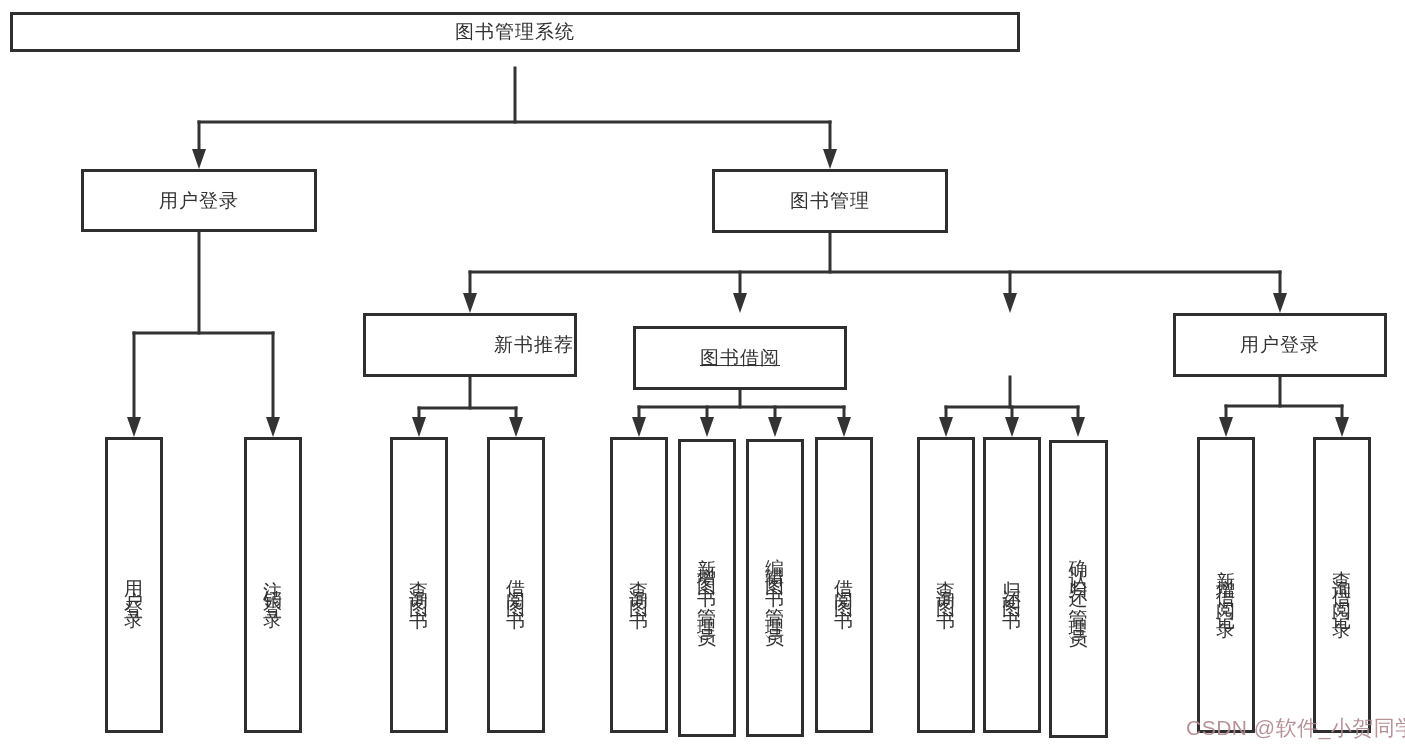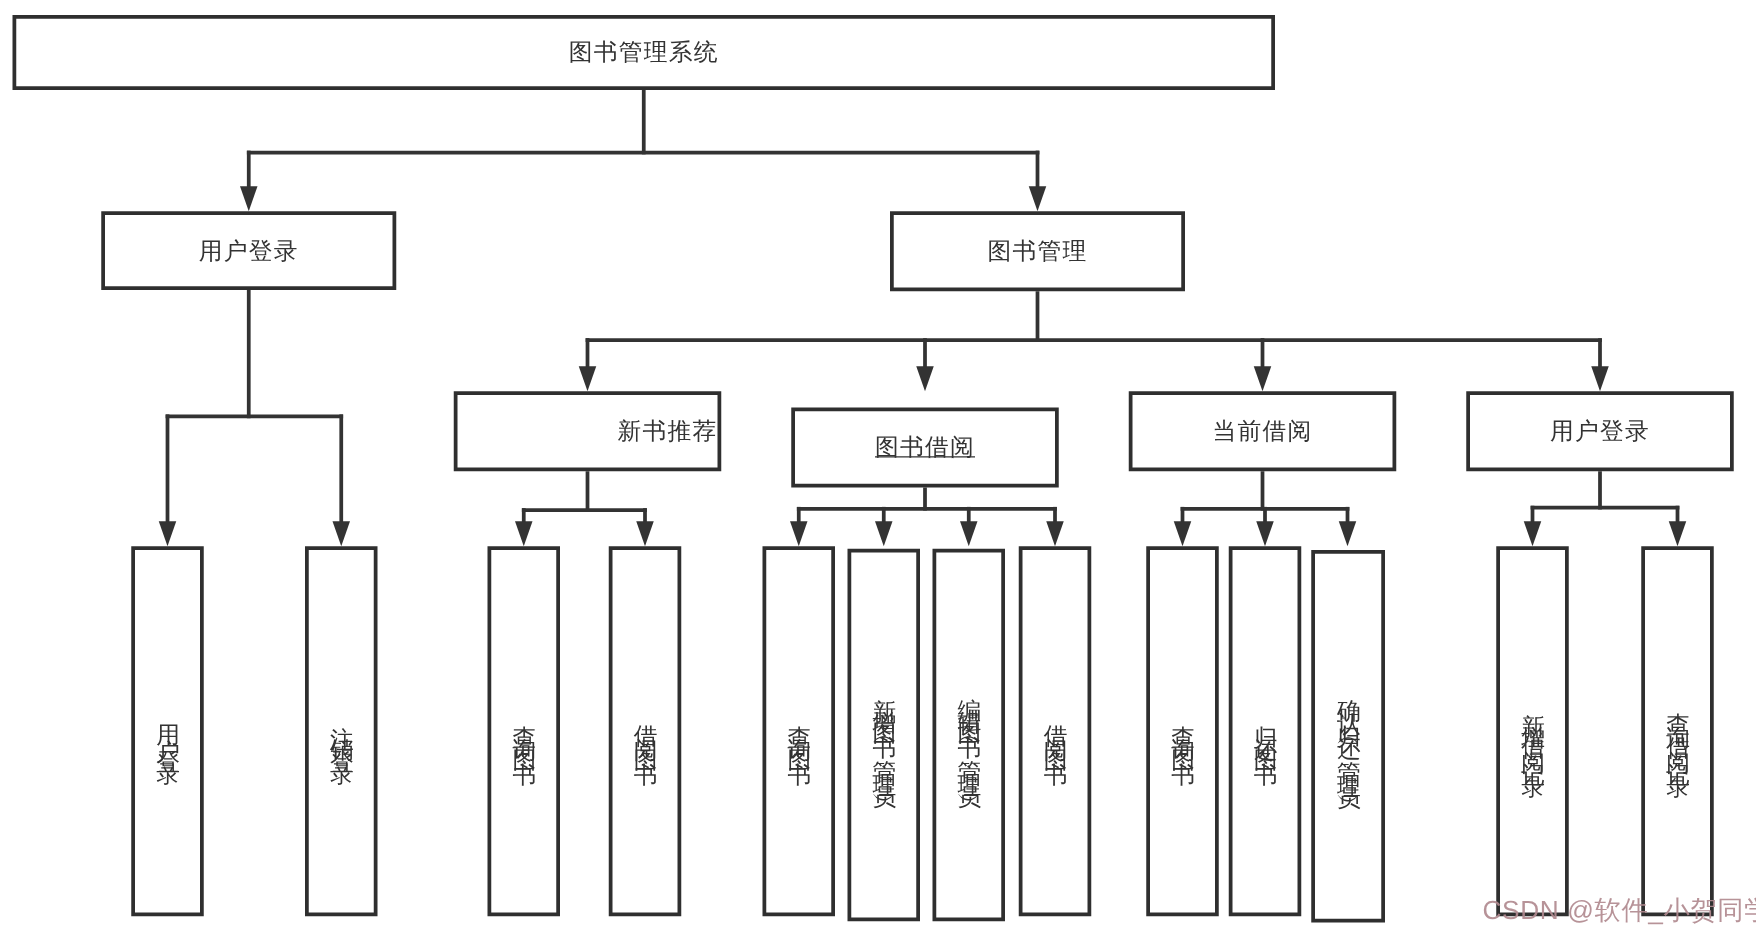--- a/index.html
+++ b/index.html
@@ -122,40 +122,37 @@
       <polygon points="768,417 782,417 775,437"></polygon>
       <polygon points="837,417 851,417 844,437"></polygon>
       <polygon points="939,417 953,417 946,437"></polygon>
       <polygon points="1005,417 1019,417 1012,437"></polygon>
       <polygon points="1071,417 1085,417 1078,437"></polygon>
       <polygon points="1219,417 1233,417 1226,437"></polygon>
       <polygon points="1335,417 1349,417 1342,437"></polygon>
     </g>
   </svg>
 
-  <div class="node" style="left:10px; top:12px; width:1010px; height:60px;">
+  <div class="node" style="left:10px; top:12px; width:1010px; height:40px;">
     <span>图书管理系统</span>
   </div>
 
   <div class="node" style="left:81px; top:169px; width:236px; height:63px;">
     <span>用户登录</span>
   </div>
   <div class="node" style="left:712px; top:169px; width:236px; height:64px;justify-content:center;">
     <span>图书管理</span>
   </div>
 
   <div class="node" style="left:363px; top:313px; width:214px; height:64px;justify-content:flex-end;">
     <span>新书推荐</span>
   </div>
   <div class="node" style="left:633px; top:326px; width:214px; height:64px;text-decoration:underline;">
     <span>图书借阅</span>
   </div>
-  <div class="node" style="left:903px; top:313px; width:214px; height:64px;">
-    <span>当前借阅</span>
-  </div>
   <div class="node" style="left:1173px; top:313px; width:214px; height:64px;">
     <span>用户登录</span>
   </div>
 
   <div class="node leaf" style="left:105px; top:437px; width:58px; height:296px;">
     <span>用户登录</span>
   </div>
   <div class="node leaf" style="left:244px; top:437px; width:58px; height:296px;">
     <span>注销登录</span>
   </div>

